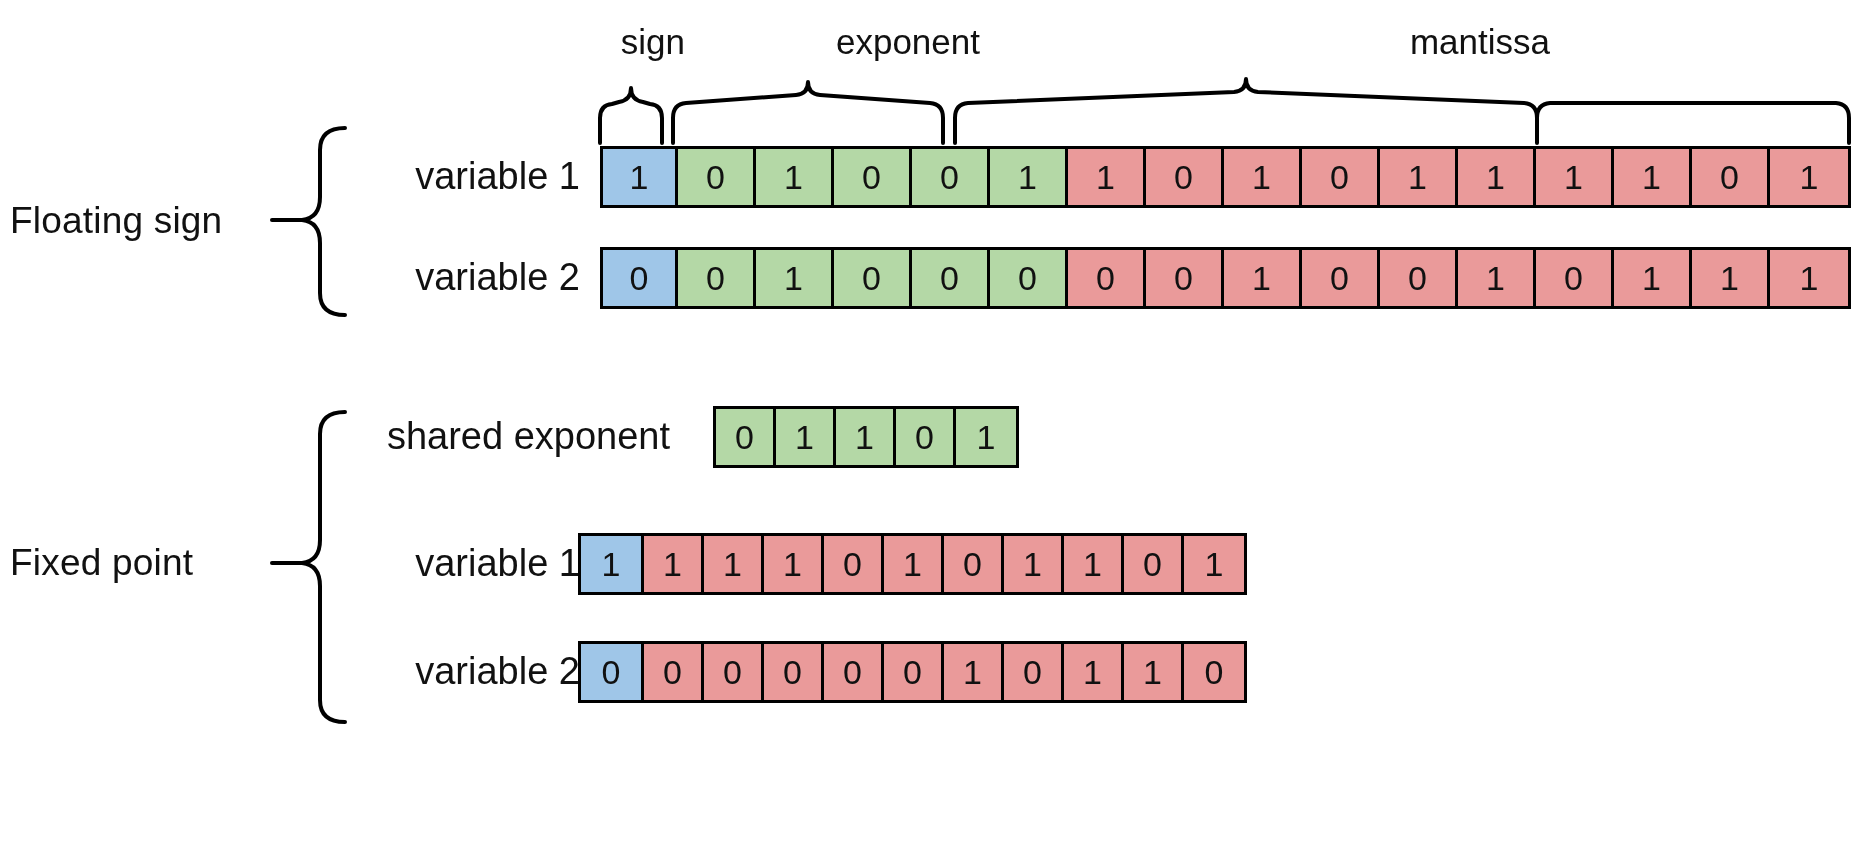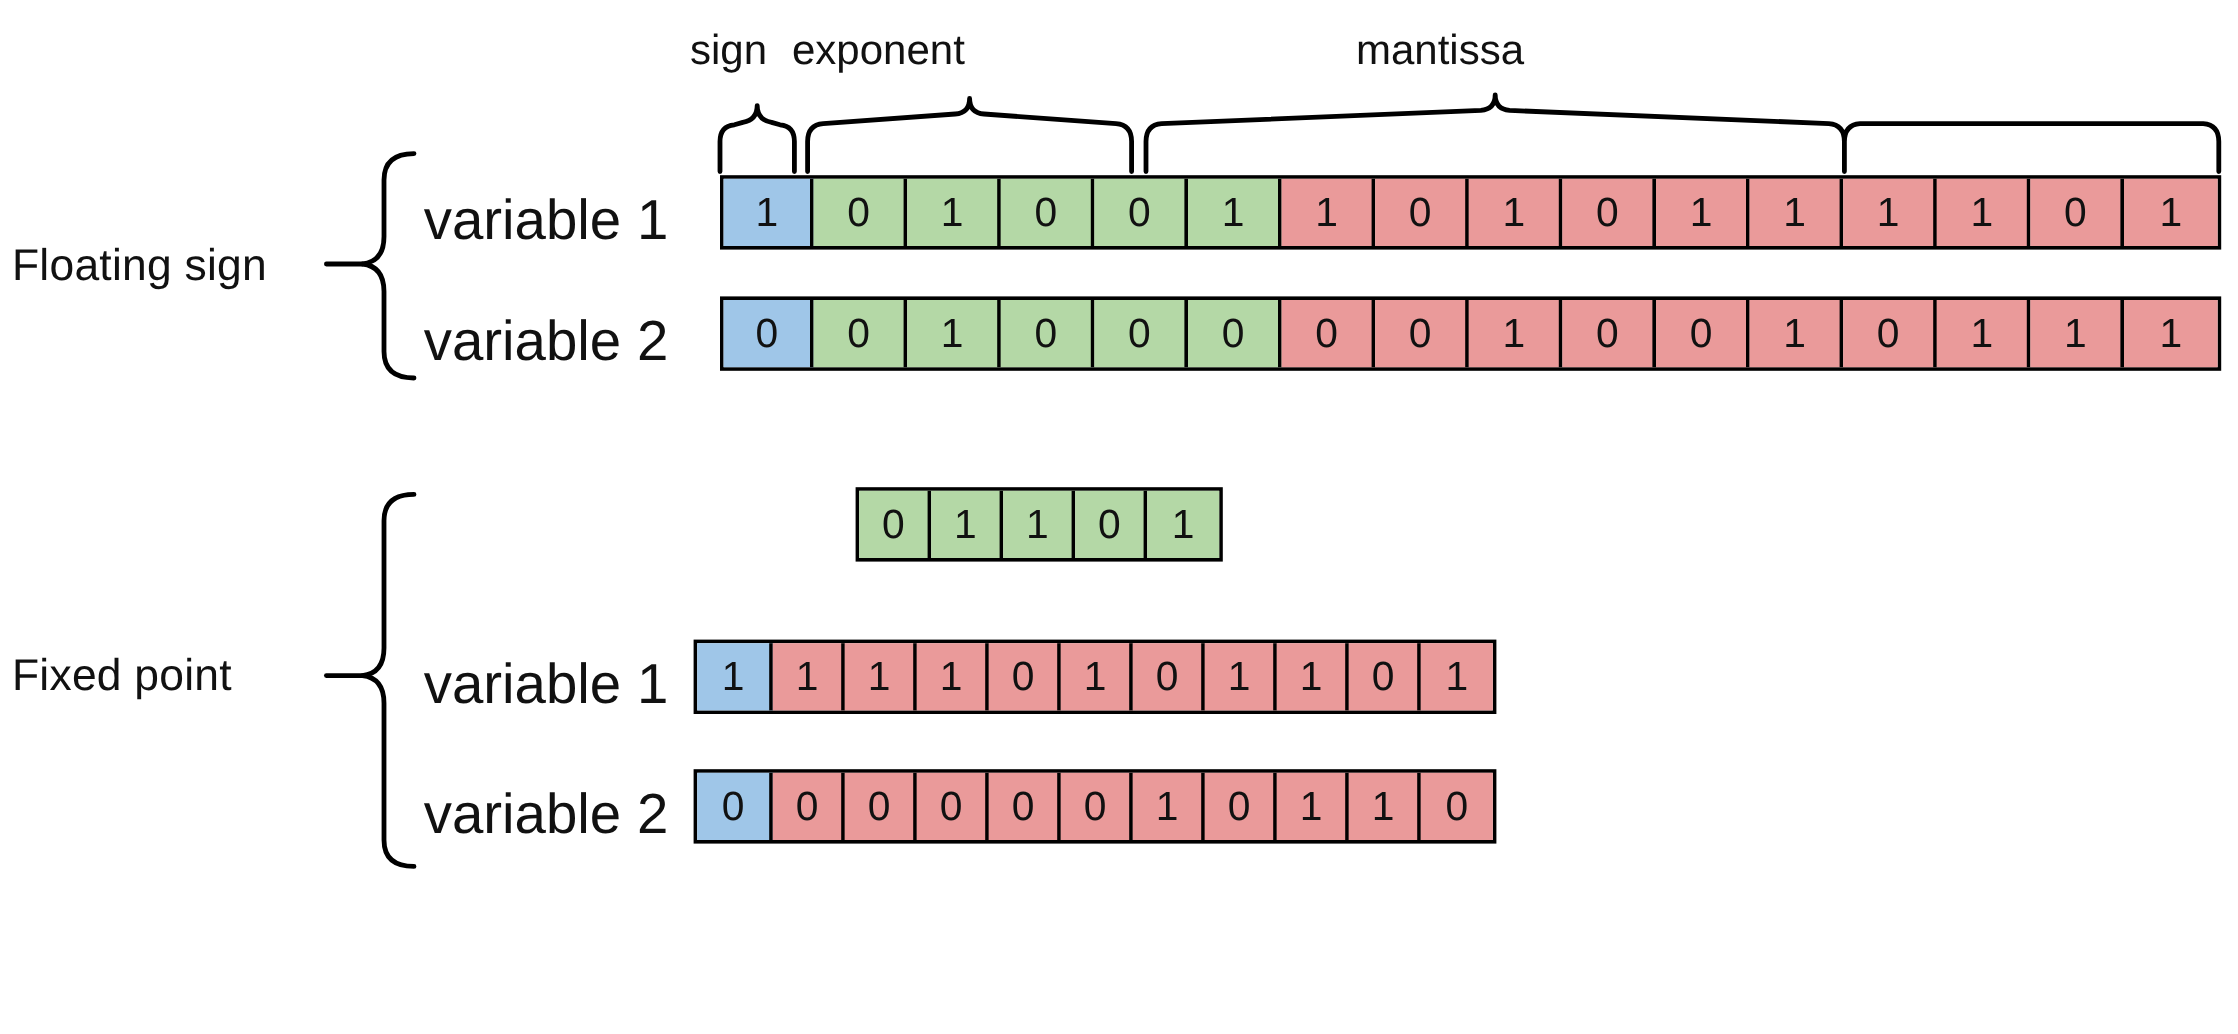--- a/index.html
+++ b/index.html
@@ -9,26 +9,26 @@
     color:#000000;
   }
   .stage{position:absolute;left:0;top:0;width:1865px;height:862px;}
 
   
   .grouplabel{
     position:absolute;font-size:37px;letter-spacing:.2px;
     white-space:nowrap;color:#111;
   }
   .rowlabel{
-    position:absolute;font-size:47px;white-space:nowrap;
-    text-align:center;color:#111;
+    position:absolute;font-size:38px;white-space:nowrap;
+    text-align:right;color:#111;
   }
   .fieldlabel{
     position:absolute;font-size:35px;white-space:nowrap;color:#111;
-    text-align:left;
+    text-align:right;
   }
 
   
   .strip{
     position:absolute;display:flex;
     border:3px solid #000;box-sizing:content-box;
     background:#fff;
   }
   .cell{
     box-sizing:border-box;
@@ -130,20 +130,21 @@
     <div class="cell c-man">0</div>
     <div class="cell c-man">1</div>
     <div class="cell c-man">0</div>
     <div class="cell c-man">1</div>
     <div class="cell c-man">1</div>
     <div class="cell c-man">1</div>
   </div>
 
   <div class="grouplabel" style="left:10px;top:542px;">Fixed point</div>
 
+  <div class="rowlabel" style="left:330px;top:415px;width:340px;">shared exponent</div>
 
   <div class="strip sx-strip" style="left:713px;top:406px;">
     <div class="cell c-exp">0</div>
     <div class="cell c-exp">1</div>
     <div class="cell c-exp">1</div>
     <div class="cell c-exp">0</div>
     <div class="cell c-exp">1</div>
   </div>
 
   <div class="rowlabel" style="left:330px;top:542px;width:250px;">variable 1</div>

